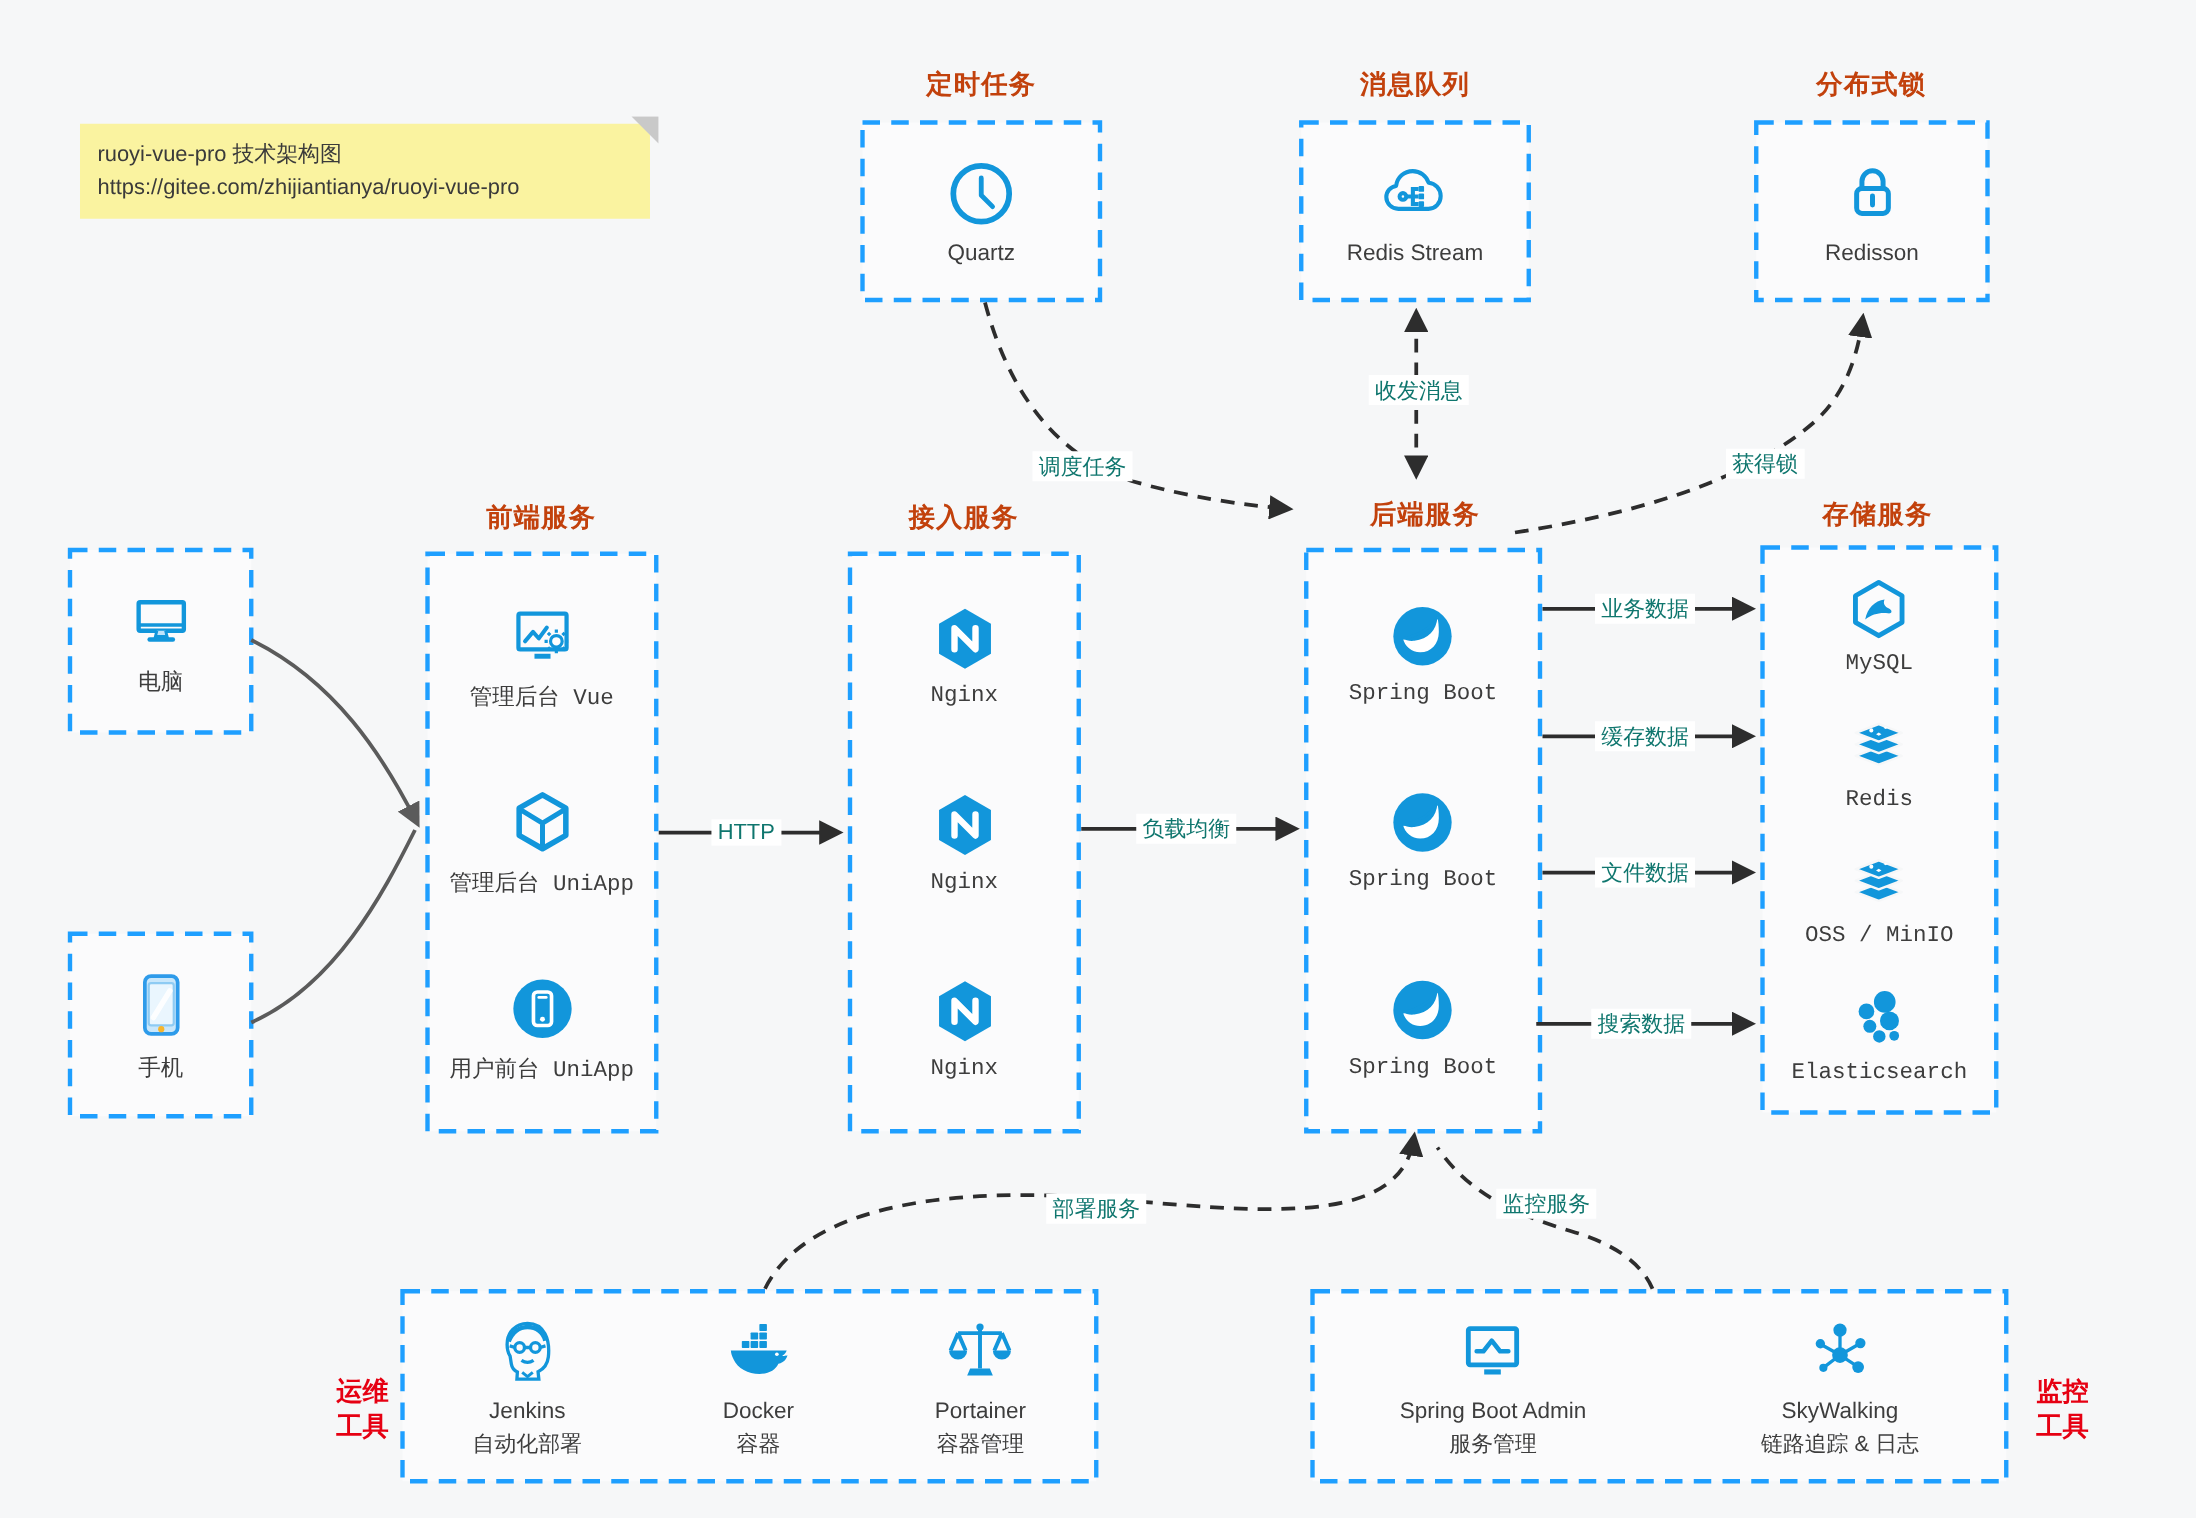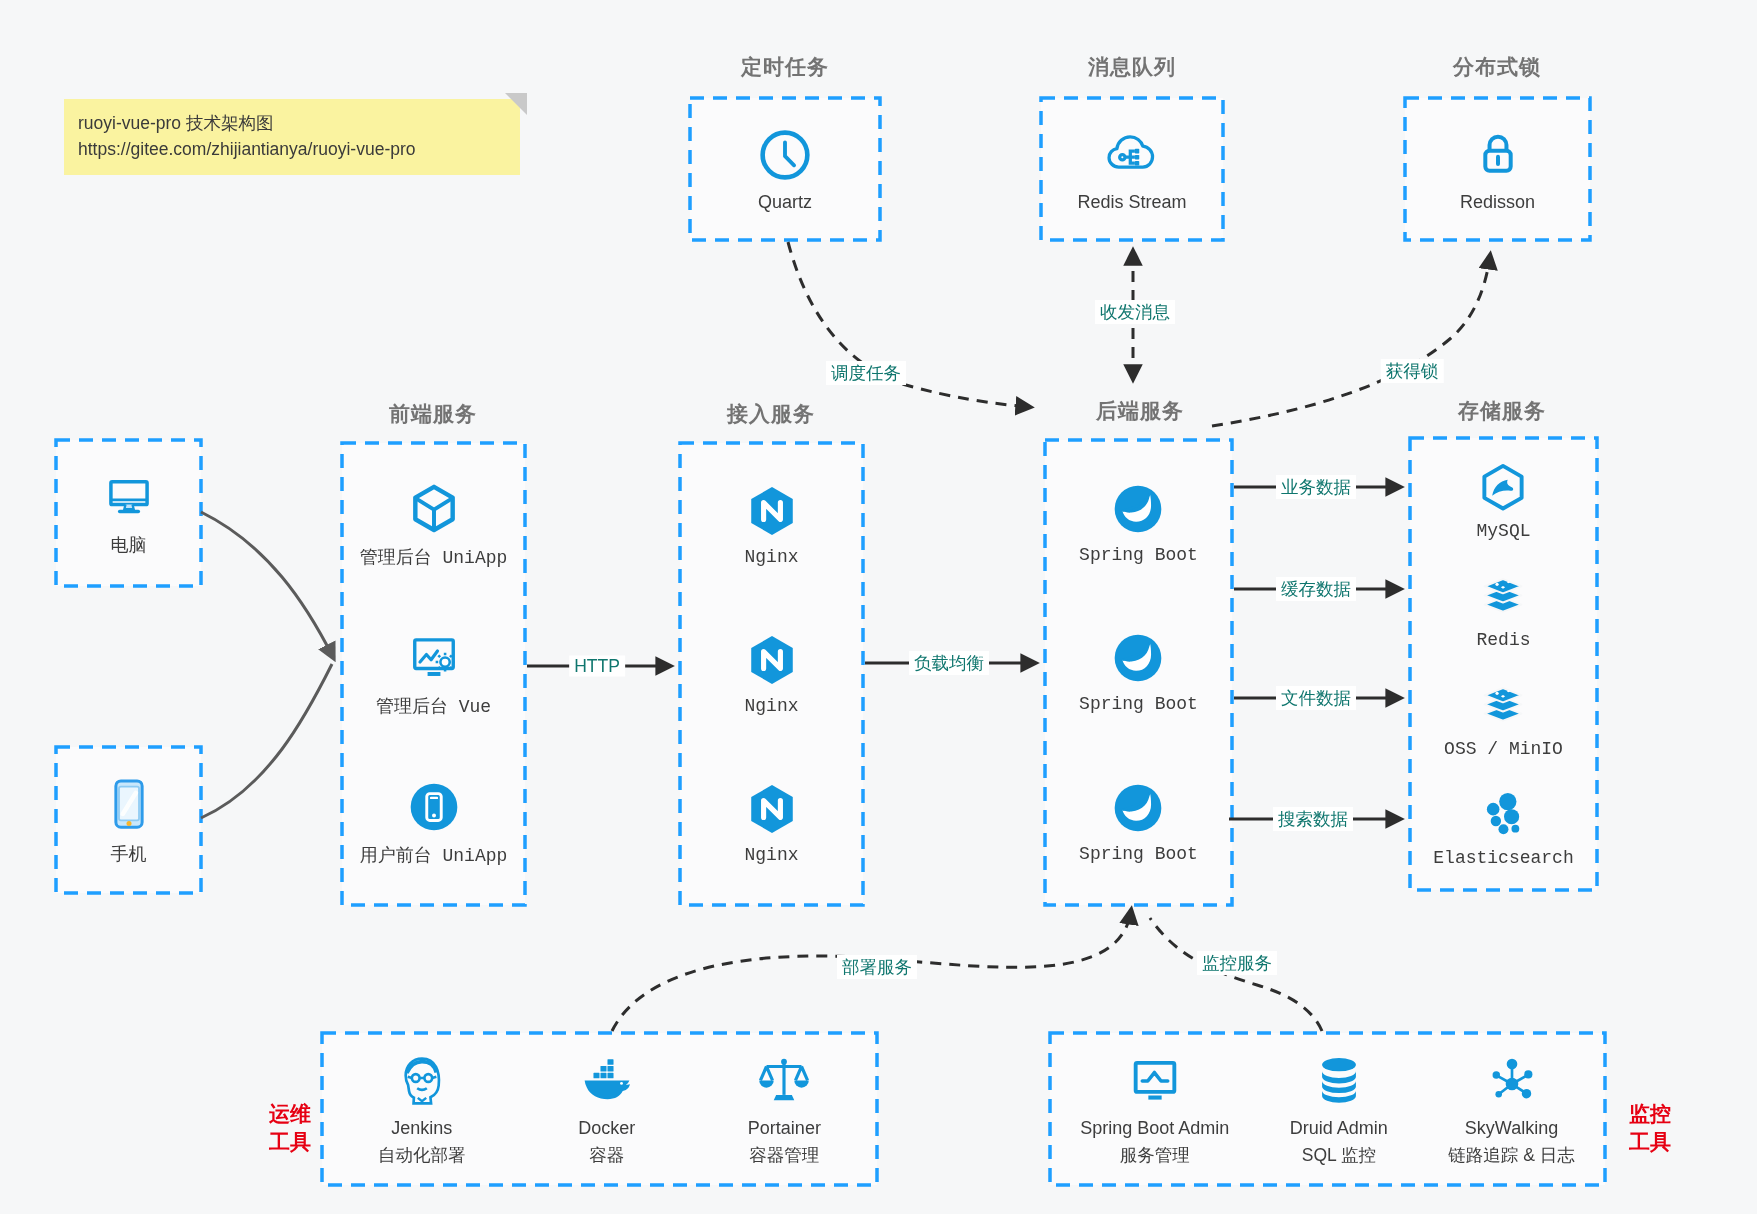--- a/index.html
+++ b/index.html
@@ -13,21 +13,21 @@
         clip-path:polygon(0 0,100% 0,100% 100%);}
 
   .dbox{position:absolute;background:rgba(255,255,255,.55);box-sizing:border-box;z-index:1;}
   .top-box,.dev-box{display:flex;flex-direction:column;align-items:center;justify-content:center;}
   .col-box{display:flex;flex-direction:column;justify-content:space-around;align-items:center;padding:8px 0;font-family:Liberation Mono, monospace;}
   .row-box{display:flex;flex-direction:row;justify-content:space-around;align-items:center;}
   .col-item,.row-item{display:flex;flex-direction:column;align-items:center;}
 
   .svg-layer{position:absolute;left:0;top:0;width:1757px;height:1214px;z-index:5;pointer-events:none;}
 
-  .group-title{position:absolute;z-index:6;transform:translate(-50%,-50%);color:#737373;
+  .group-title{position:absolute;z-index:6;transform:translate(-50%,-50%);color:#c2410c;
                font-size:21px;font-weight:700;letter-spacing:1px;white-space:nowrap;}
   .side-label{position:absolute;z-index:6;transform:translate(-50%,-50%);color:#e60012;
               font-size:21px;font-weight:700;text-align:left;line-height:1.35;white-space:nowrap;}
   .edge-label{position:absolute;z-index:7;transform:translate(-50%,-50%);background:#ffffff;
               color:#0f766e;font-size:17.5px;padding:0 5px;white-space:nowrap;}
 
   .node-label{font-size:18px;color:#3d3d3d;text-align:center;margin-top:8px;white-space:nowrap;}
   .sub-label{font-size:17.5px;color:#3d3d3d;text-align:right;margin-top:4px;white-space:nowrap;}
 
   .ic{display:block;}
@@ -115,40 +115,40 @@
           <path d="M19 32 L29.5 15" stroke="#ffffff" stroke-width="3.5" stroke-linecap="round" opacity="0.9"></path>
           <circle cx="24" cy="39.5" r="2" fill="#f7b52c"></circle>
         </svg>
       </span>
     <div class="node-label">手机</div>
   </div>
 
   <div class="dbox col-box" style="left:342px;top:443px;width:183px;height:462px">
     <div class="col-item">
       <span class="ic ic56">
-          <svg viewBox="0 0 48 48" fill="none" stroke="#1296db" stroke-width="3.8" stroke-linejoin="round" stroke-linecap="round">
-            <path d="M24 5 L40 14.2 V32.8 L24 42 L8 32.8 V14.2 Z"></path>
-            <path d="M24 24.5 V39.5 M24 24.5 L10.5 16.2 M24 24.5 L37.5 16.2" stroke-width="3.4"></path>
-          </svg>
-        </span>
-      <div class="node-label">管理后台 UniApp</div>
-    </div>
-    <div class="col-item">
-      <span class="ic ic56">
           <svg viewBox="0 0 48 48" fill="none" stroke="#1296db" stroke-width="2.9">
             <rect x="7.5" y="8.5" width="33" height="24.5" rx="1.2"></rect>
             <path d="M12 27.5 L17.5 21 L21.5 25.5 L27 18" stroke-width="2.7" stroke-linecap="round" stroke-linejoin="round"></path>
             <g stroke-width="2.2">
               <circle cx="33.5" cy="27.5" r="4" fill="#ffffff"></circle>
               <path d="M33.5 21.6 v-2.2 M33.5 33.4 v2.2 M27.6 27.5 h-2.2 M39.4 27.5 h2.2 M29.3 23.3 l-1.6-1.6 M37.7 31.7 l1.6 1.6 M29.3 31.7 l-1.6 1.6 M37.7 23.3 l1.6-1.6"></path>
             </g>
             <rect x="18.5" y="36" width="11" height="3.4" fill="#1296db" stroke="none"></rect>
           </svg>
         </span>
       <div class="node-label">管理后台 Vue</div>
+    </div>
+    <div class="col-item">
+      <span class="ic ic56">
+          <svg viewBox="0 0 48 48" fill="none" stroke="#1296db" stroke-width="3.8" stroke-linejoin="round" stroke-linecap="round">
+            <path d="M24 5 L40 14.2 V32.8 L24 42 L8 32.8 V14.2 Z"></path>
+            <path d="M24 24.5 V39.5 M24 24.5 L10.5 16.2 M24 24.5 L37.5 16.2" stroke-width="3.4"></path>
+          </svg>
+        </span>
+      <div class="node-label">管理后台 UniApp</div>
     </div>
     <div class="col-item">
       <span class="ic ic56">
           <svg viewBox="0 0 48 48">
             <circle cx="24" cy="24" r="20" fill="#1296db"></circle>
             <rect x="17.8" y="12.5" width="12.4" height="23" rx="2.6" fill="none" stroke="#ffffff" stroke-width="2.5"></rect>
             <path d="M21.5 16.2 h5" stroke="#ffffff" stroke-width="2" stroke-linecap="round"></path>
             <circle cx="24" cy="31.2" r="1.7" fill="#ffffff"></circle>
           </svg>
         </span>
@@ -331,32 +331,20 @@
     <div class="row-item">
       <span class="ic ic58">
           <svg viewBox="0 0 48 48" fill="none" stroke="#1296db" stroke-width="3.2">
             <rect x="8" y="9" width="32" height="24" rx="1.2"></rect>
             <path d="M13.5 24 H18 L23.5 17 L29 24 H34.5" stroke-width="3" stroke-linecap="round" stroke-linejoin="round"></path>
             <rect x="18.5" y="36" width="11" height="3.4" fill="#1296db" stroke="none"></rect>
           </svg>
         </span>
       <div class="node-label">Spring Boot Admin</div>
       <div class="sub-label">服务管理</div>
-    </div>
-    <div class="row-item">
-      <span class="ic ic58">
-          <svg viewBox="0 0 48 48" fill="#1296db">
-            <ellipse cx="24" cy="10.5" rx="14" ry="5.5"></ellipse>
-            <path d="M10 16 a14 5.5 0 0 0 28 0 v4.5 a14 5.5 0 0 1 -28 0 Z"></path>
-            <path d="M10 24 a14 5.5 0 0 0 28 0 v4.5 a14 5.5 0 0 1 -28 0 Z"></path>
-            <path d="M10 32 a14 5.5 0 0 0 28 0 v4.5 a14 5.5 0 0 1 -28 0 Z"></path>
-          </svg>
-        </span>
-      <div class="node-label">Druid Admin</div>
-      <div class="sub-label">SQL 监控</div>
     </div>
     <div class="row-item">
       <span class="ic ic58">
           <svg viewBox="0 0 48 48" fill="#1296db">
             <g stroke="#1296db" stroke-width="2.2">
               <path d="M24 26.5 L24 11 M24 26.5 L37 19 M24 26.5 L35.5 34 M24 26.5 L11.5 19.5 M24 26.5 L13.5 34.5"></path>
             </g>
             <circle cx="24" cy="26.5" r="5.2"></circle>
             <circle cx="24" cy="10" r="4.4"></circle>
             <circle cx="37.5" cy="18.6" r="3.4"></circle>

